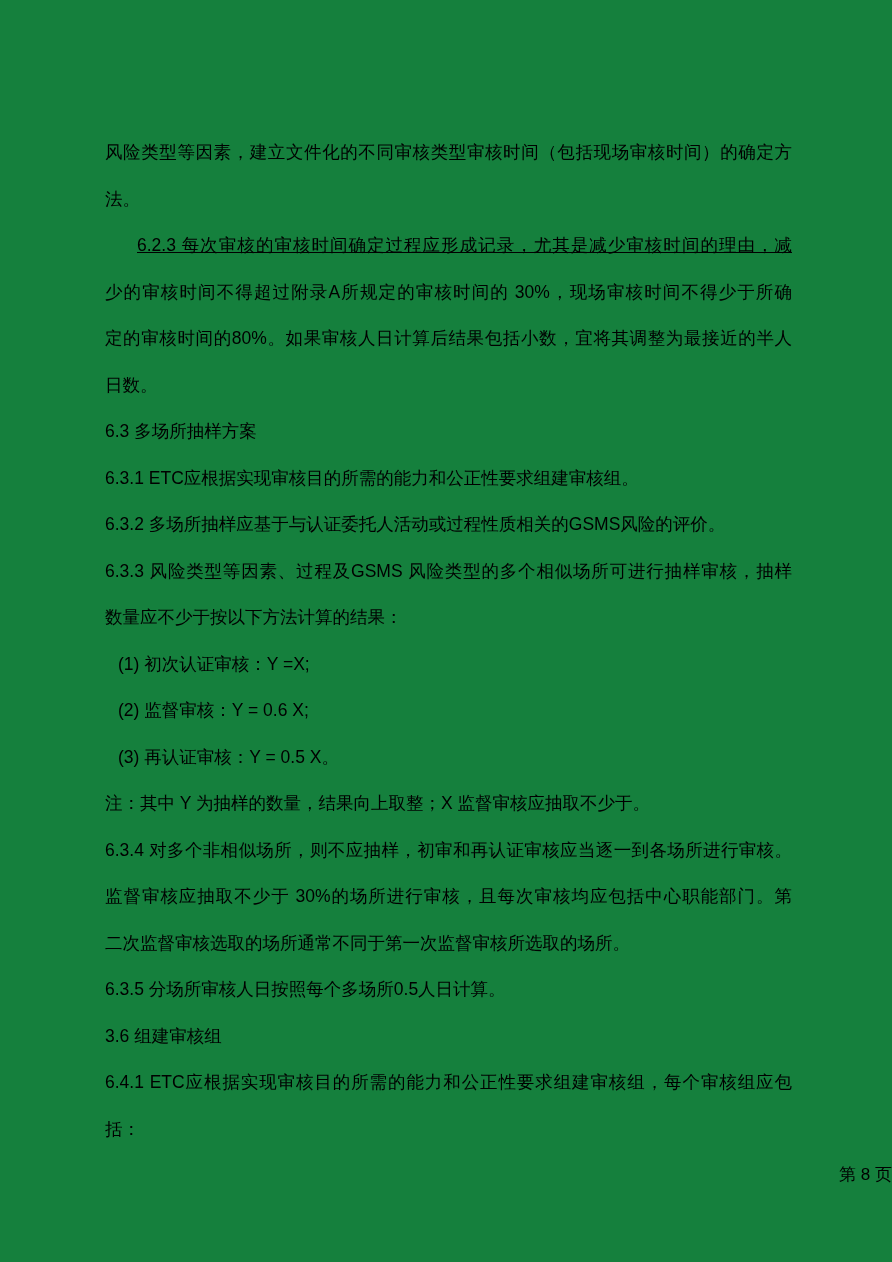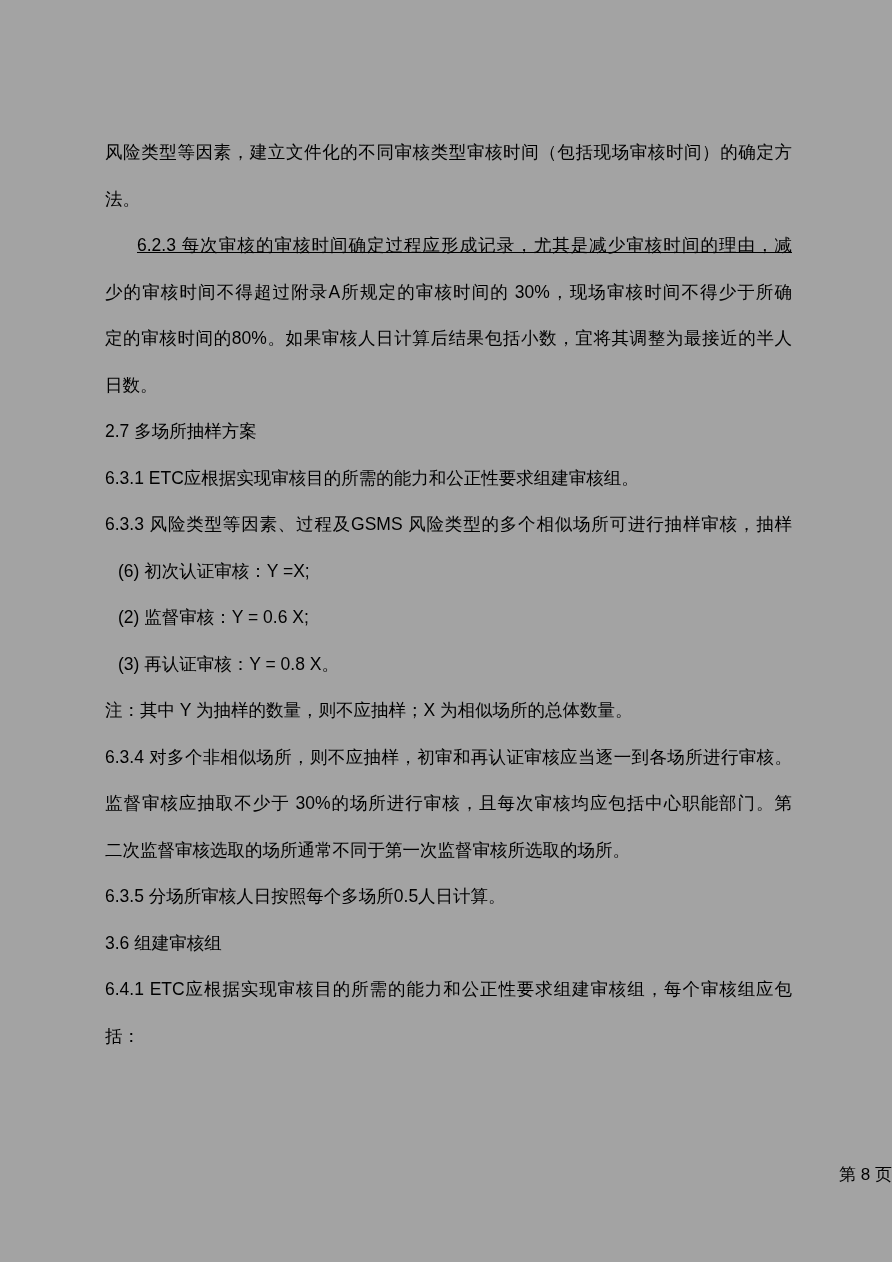--- a/index.html
+++ b/index.html
@@ -10,21 +10,21 @@
   body {
     width: 892px;
     height: 1262px;
     font-family: "Liberation Sans", "DejaVu Sans", sans-serif;
     color: #000000;
   }
   .page {
     position: relative;
     width: 892px;
     height: 1262px;
-    background: #a3a3a3;
+    background: #15803d;
     overflow: hidden;
   }
   .textblock {
     position: absolute;
     left: 105px;
     top: 129px;
     width: 687px;
   }
   .line {
     height: 46.5px;
@@ -63,27 +63,29 @@
 
 <div class="page">
 
   <div class="textblock">
     <div class="line justify">风险类型等因素，建立文件化的不同审核类型审核时间（包括现场审核时间）的确定方</div>
     <div class="line">法。</div>
     <div class="line justify indent-para">6.2.3 每次审核的审核时间确定过程应形成记录，尤其是减少审核时间的理由，减</div>
     <div class="line justify">少的审核时间不得超过附录A所规定的审核时间的 30%，现场审核时间不得少于所确</div>
     <div class="line justify">定的审核时间的80%。如果审核人日计算后结果包括小数，宜将其调整为最接近的半人</div>
     <div class="line">日数。</div>
-    <div class="line">2.7 多场所抽样方案</div>
+    <div class="line">6.3 多场所抽样方案</div>
     <div class="line">6.3.1 ETC应根据实现审核目的所需的能力和公正性要求组建审核组。</div>
+    <div class="line">6.3.2 多场所抽样应基于与认证委托人活动或过程性质相关的GSMS风险的评价。</div>
     <div class="line justify">6.3.3 风险类型等因素、过程及GSMS 风险类型的多个相似场所可进行抽样审核，抽样</div>
-    <div class="line indent-li">(6) 初次认证审核：Y =X;</div>
+    <div class="line">数量应不少于按以下方法计算的结果：</div>
+    <div class="line indent-li">(1) 初次认证审核：Y =X;</div>
     <div class="line indent-li">(2) 监督审核：Y = 0.6 X;</div>
-    <div class="line indent-li">(3) 再认证审核：Y = 0.8 X。</div>
-    <div class="line">注：其中 Y 为抽样的数量，则不应抽样；X 为相似场所的总体数量。</div>
+    <div class="line indent-li">(3) 再认证审核：Y = 0.5 X。</div>
+    <div class="line">注：其中 Y 为抽样的数量，结果向上取整；X 监督审核应抽取不少于。</div>
     <div class="line justify">6.3.4 对多个非相似场所，则不应抽样，初审和再认证审核应当逐一到各场所进行审核。</div>
     <div class="line justify">监督审核应抽取不少于 30%的场所进行审核，且每次审核均应包括中心职能部门。第</div>
     <div class="line">二次监督审核选取的场所通常不同于第一次监督审核所选取的场所。</div>
     <div class="line">6.3.5 分场所审核人日按照每个多场所0.5人日计算。</div>
     <div class="line">3.6 组建审核组</div>
     <div class="line justify">6.4.1 ETC应根据实现审核目的所需的能力和公正性要求组建审核组，每个审核组应包</div>
     <div class="line">括：</div>
   </div>
 
   <div class="footer">第 8 页</div>

